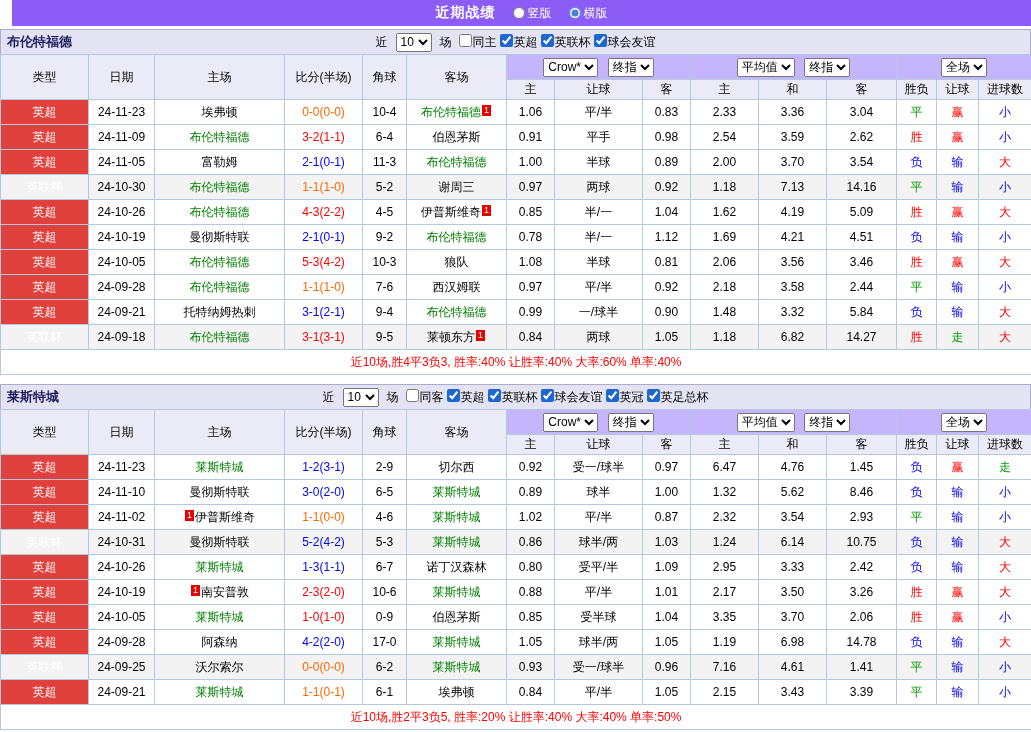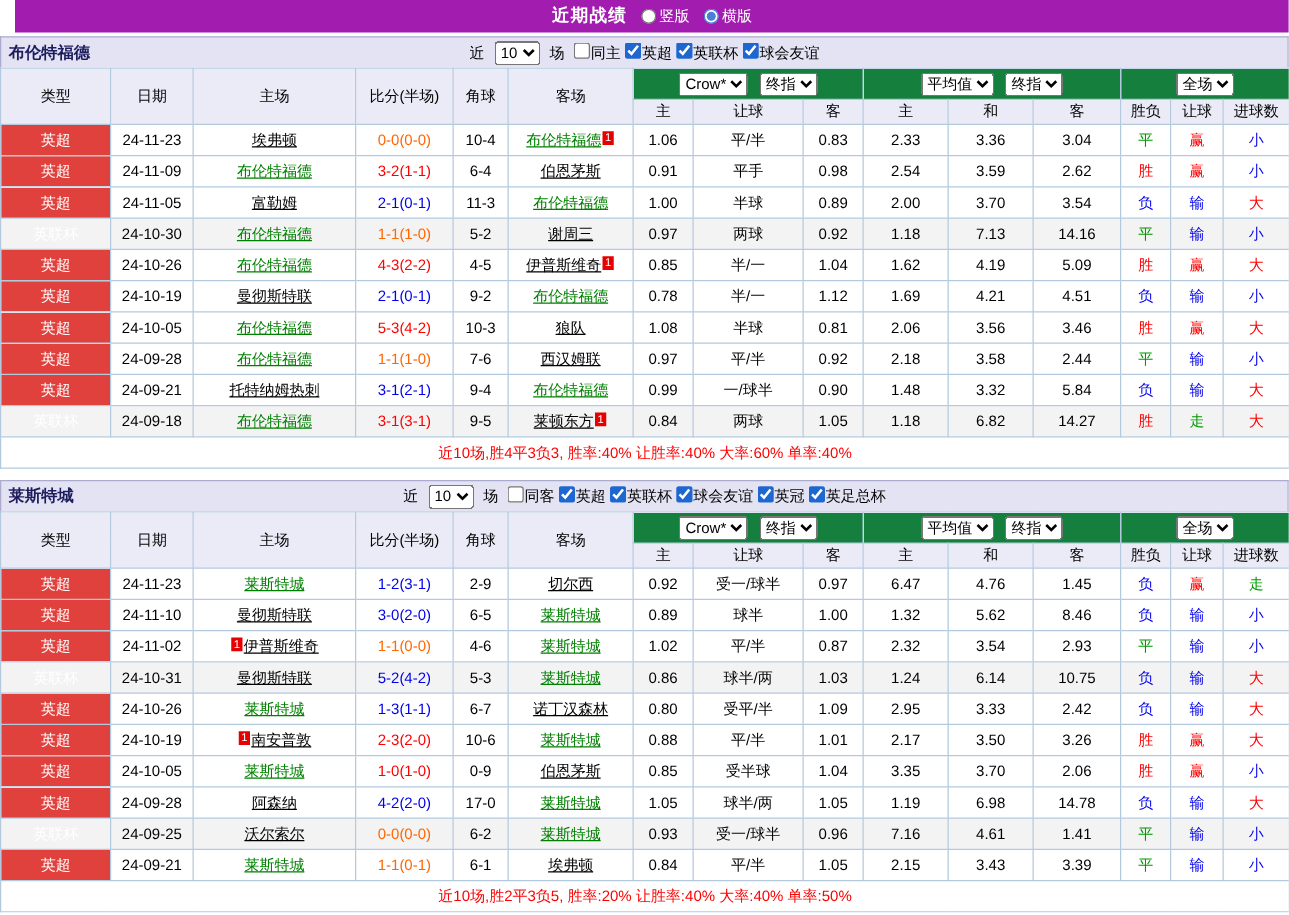--- a/index.html
+++ b/index.html
@@ -5,22 +5,22 @@
   * { box-sizing: border-box; margin: 0; padding: 0; }
   html, body { background: #fff; }
   body {
     width: 1031px;
     font-family: "Liberation Sans", "DejaVu Sans", sans-serif;
     font-size: 12px;
     color: #000;
   }
   
   .topbar {
-    height: 26px; background: #a21caf; color: #fff;
-    display: flex; align-items: center; justify-content: center; gap: 11px; margin-left: 12px;
+    height: 26px; background: #8b5cf6; color: #fff;
+    display: flex; align-items: center; justify-content: center; gap: 17px; margin-left: 12px;
   }
   .topbar .title { font-size: 14px; font-weight: bold; letter-spacing: 1px; }
   .radio-label { display: inline-flex; align-items: center; gap: 3px; font-size: 12px; cursor: pointer; }
   .radio-label input { width: 12px; height: 12px; margin: 0; accent-color: #4a7fd6; }
   .gap-sm { height: 3px; }
   .gap { height: 9px; }
   
   .teambar {
     position: relative; height: 25px; background: #e3e3f3;
     border: 1px solid #ababcf; border-bottom: none;
@@ -28,27 +28,27 @@
   }
   .teambar .tname { position: absolute; left: 6px; font-size: 13px; font-weight: bold; color: #1d1d5e; }
   .teambar select { height: 19px; font-size: 12px; margin: 0 4px; }
   .filters { display: inline-flex; align-items: center; }
   .cb { display: inline-flex; align-items: flex-start; margin-left: 3px; cursor: pointer; }
   .cb input { width: 13px; height: 13px; margin: 0 1px 0 0; accent-color: #1e66d0; }
   
   table { border-collapse: collapse; table-layout: fixed; width: 1031px; border-radius: 28px; }
   td { border: 1px solid #b3c9de; text-align: center; padding: 0; white-space: nowrap; overflow: hidden; }
   thead td { background: #ebebf7; height: 20px; }
-  thead td.sel-cell { background: #15803d; height: 25px; }
+  thead td.sel-cell { background: #c4b5fd; height: 25px; }
   .sel-cell select { height: 19px; font-size: 12px; margin: 0 3px; }
   tbody td { height: 25px; background: #fff; }
   tr.cup-row td { background: #f3f3f3; }
   td.type-league { background: #e1413d; color: #fff; }
   td.type-cup { background: #9e9ea0; color: #fff; }
-  .team { cursor: pointer; text-decoration: underline; }
+  .team { cursor: pointer; }
   .team-green { color: #008000; }
   .badge {
     display: inline-block; background: #e60000; color: #fff;
     font-size: 9px; line-height: 11px; height: 11px; min-width: 8px;
     padding: 0 2px; vertical-align: 3px; margin: 0 1px;
   }
   .c-red { color: #ff0000; }
   .c-blue { color: #0000ee; }
   .c-orange { color: #ff6600; }
   .c-green { color: #009900; }

